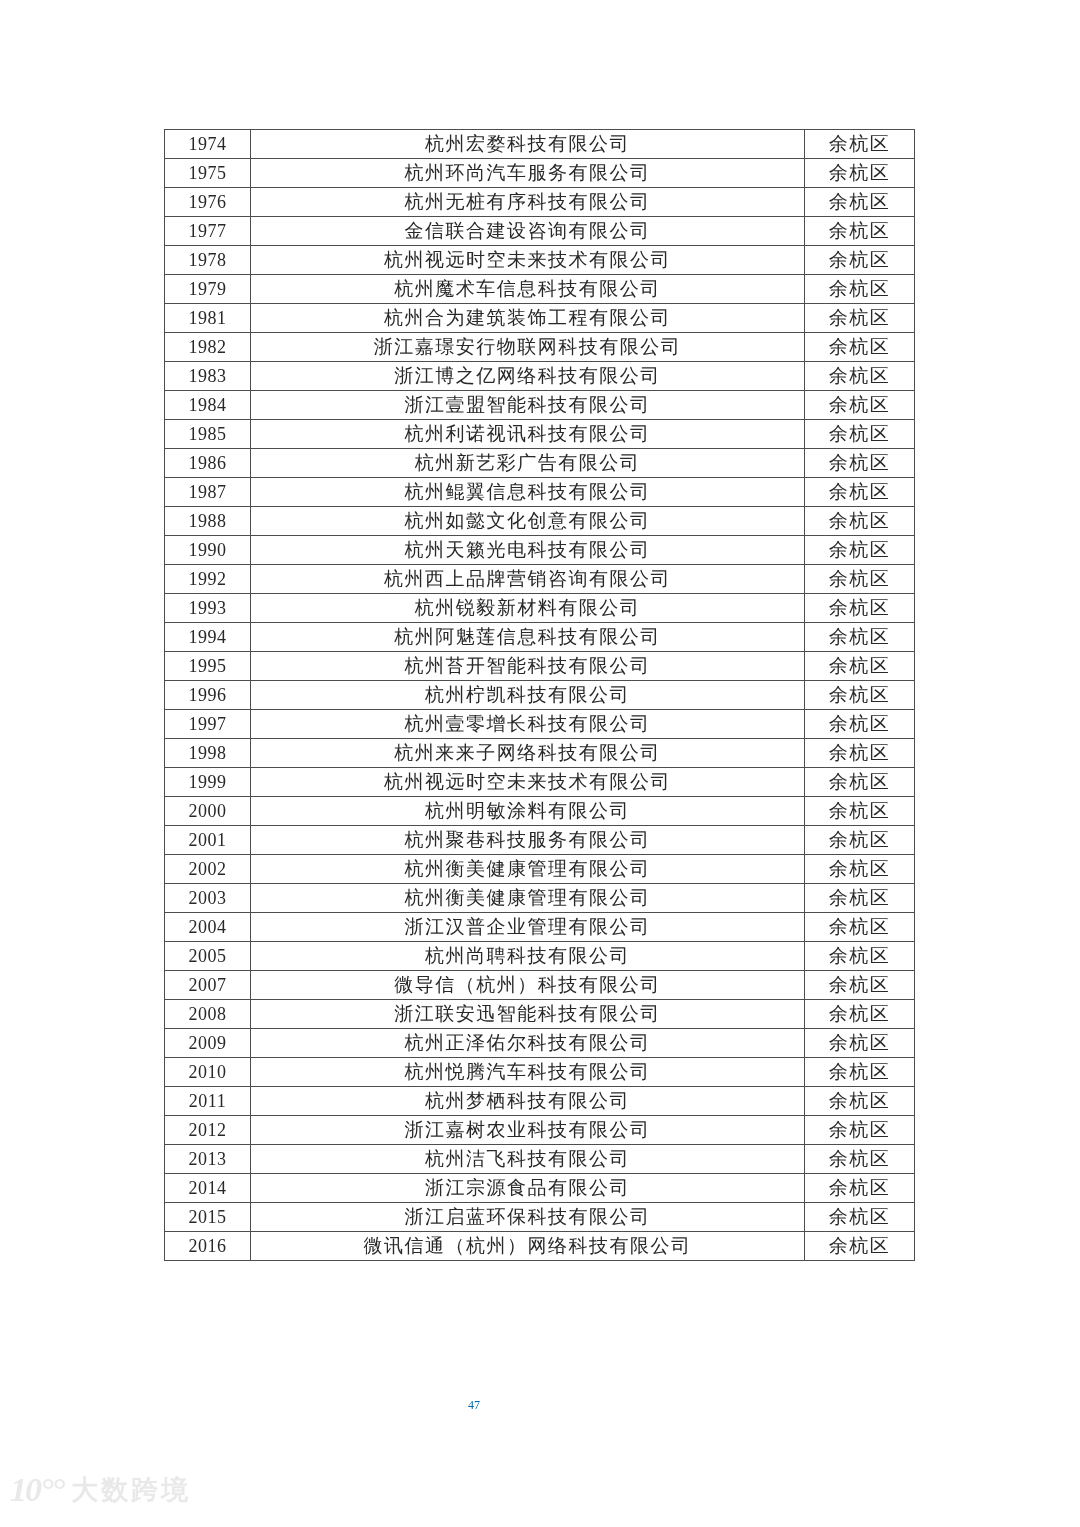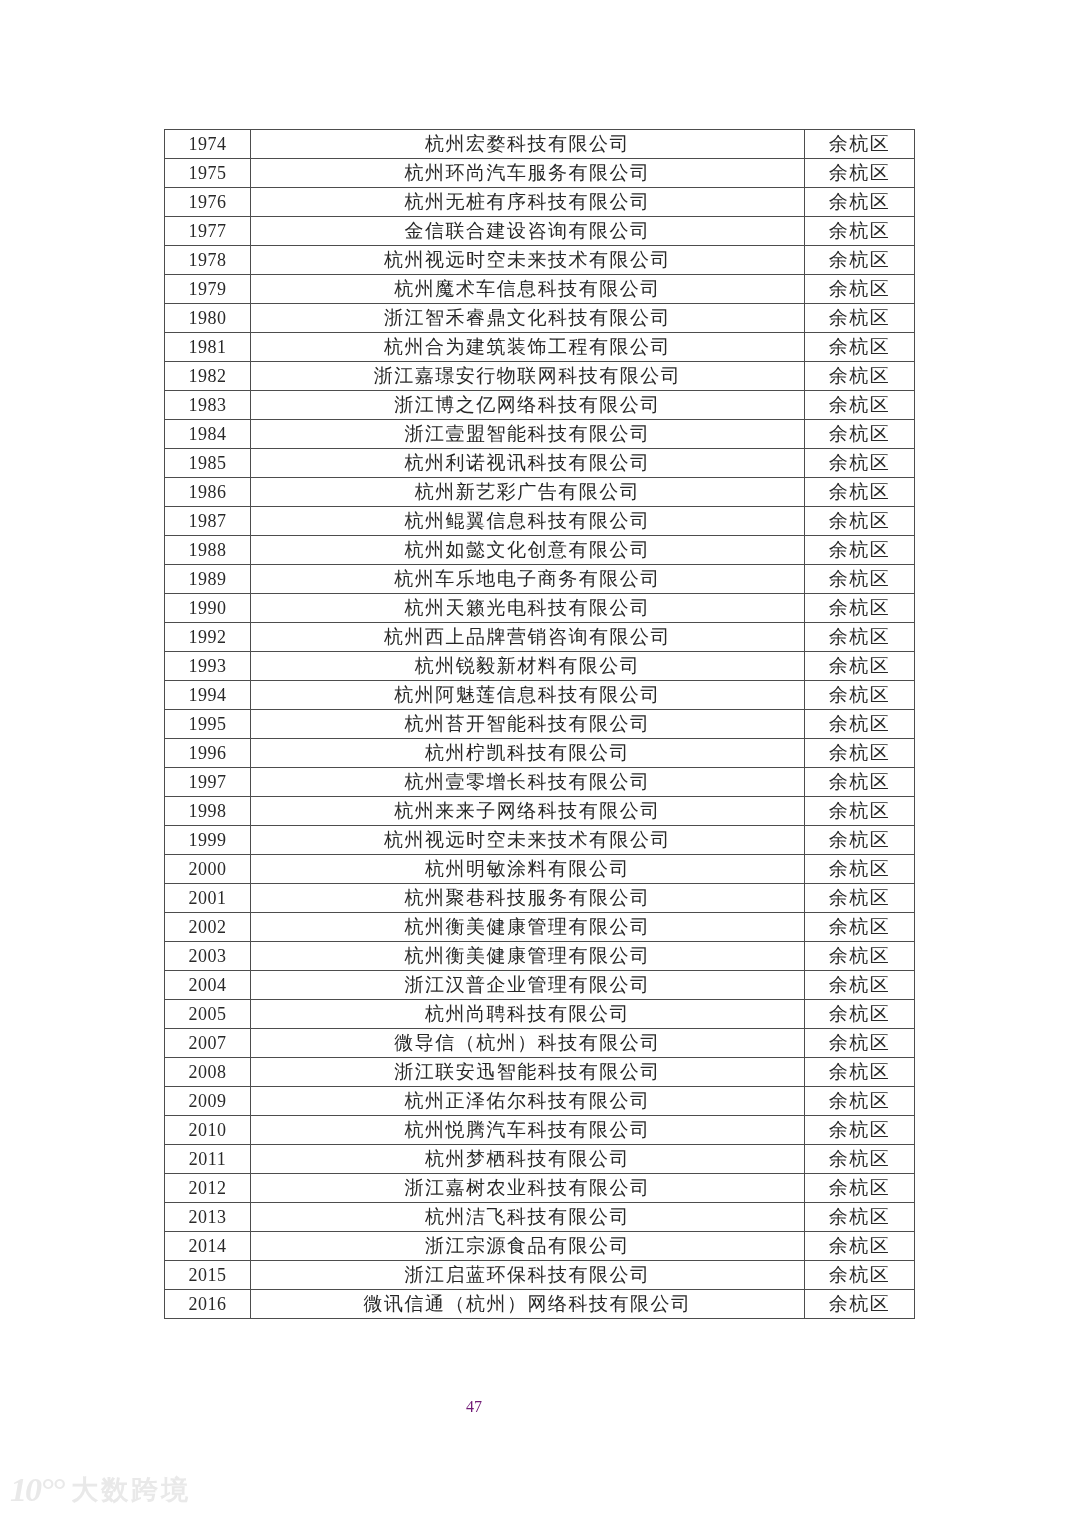--- a/index.html
+++ b/index.html
@@ -40,22 +40,22 @@
   td.col-company, td.col-district {
     font-size: 19px;
     letter-spacing: 1.5px;
   }
   .page-number {
     position: absolute;
     left: 0;
     top: 1398px;
     width: 100%;
     text-align: center;
-    font-size: 16px;
-    color: #701a75;
+    font-size: 12px;
+    color: #0369a1;
   }
   .watermark {
     position: absolute;
     left: 10px;
     top: 1472px;
     display: flex;
     align-items: center;
     gap: 8px;
     color: #e9e9e9;
     user-select: none;
@@ -115,25 +115,20 @@
     <td class="col-company">杭州视远时空未来技术有限公司</td>
     <td class="col-district">余杭区</td>
   </tr>
 
   <tr>
     <td class="col-no">1979</td>
     <td class="col-company">杭州魔术车信息科技有限公司</td>
     <td class="col-district">余杭区</td>
   </tr>
 
-  <tr>
-    <td class="col-no">1980</td>
-    <td class="col-company">浙江智禾睿鼎文化科技有限公司</td>
-    <td class="col-district">余杭区</td>
-  </tr>
 
   <tr>
     <td class="col-no">1981</td>
     <td class="col-company">杭州合为建筑装饰工程有限公司</td>
     <td class="col-district">余杭区</td>
   </tr>
 
   <tr>
     <td class="col-no">1982</td>
     <td class="col-company">浙江嘉璟安行物联网科技有限公司</td>
@@ -169,25 +164,20 @@
     <td class="col-company">杭州鲲翼信息科技有限公司</td>
     <td class="col-district">余杭区</td>
   </tr>
 
   <tr>
     <td class="col-no">1988</td>
     <td class="col-company">杭州如懿文化创意有限公司</td>
     <td class="col-district">余杭区</td>
   </tr>
 
-  <tr>
-    <td class="col-no">1989</td>
-    <td class="col-company">杭州车乐地电子商务有限公司</td>
-    <td class="col-district">余杭区</td>
-  </tr>
 
   <tr>
     <td class="col-no">1990</td>
     <td class="col-company">杭州天籁光电科技有限公司</td>
     <td class="col-district">余杭区</td>
   </tr>
 
 
   <tr>
     <td class="col-no">1992</td>

